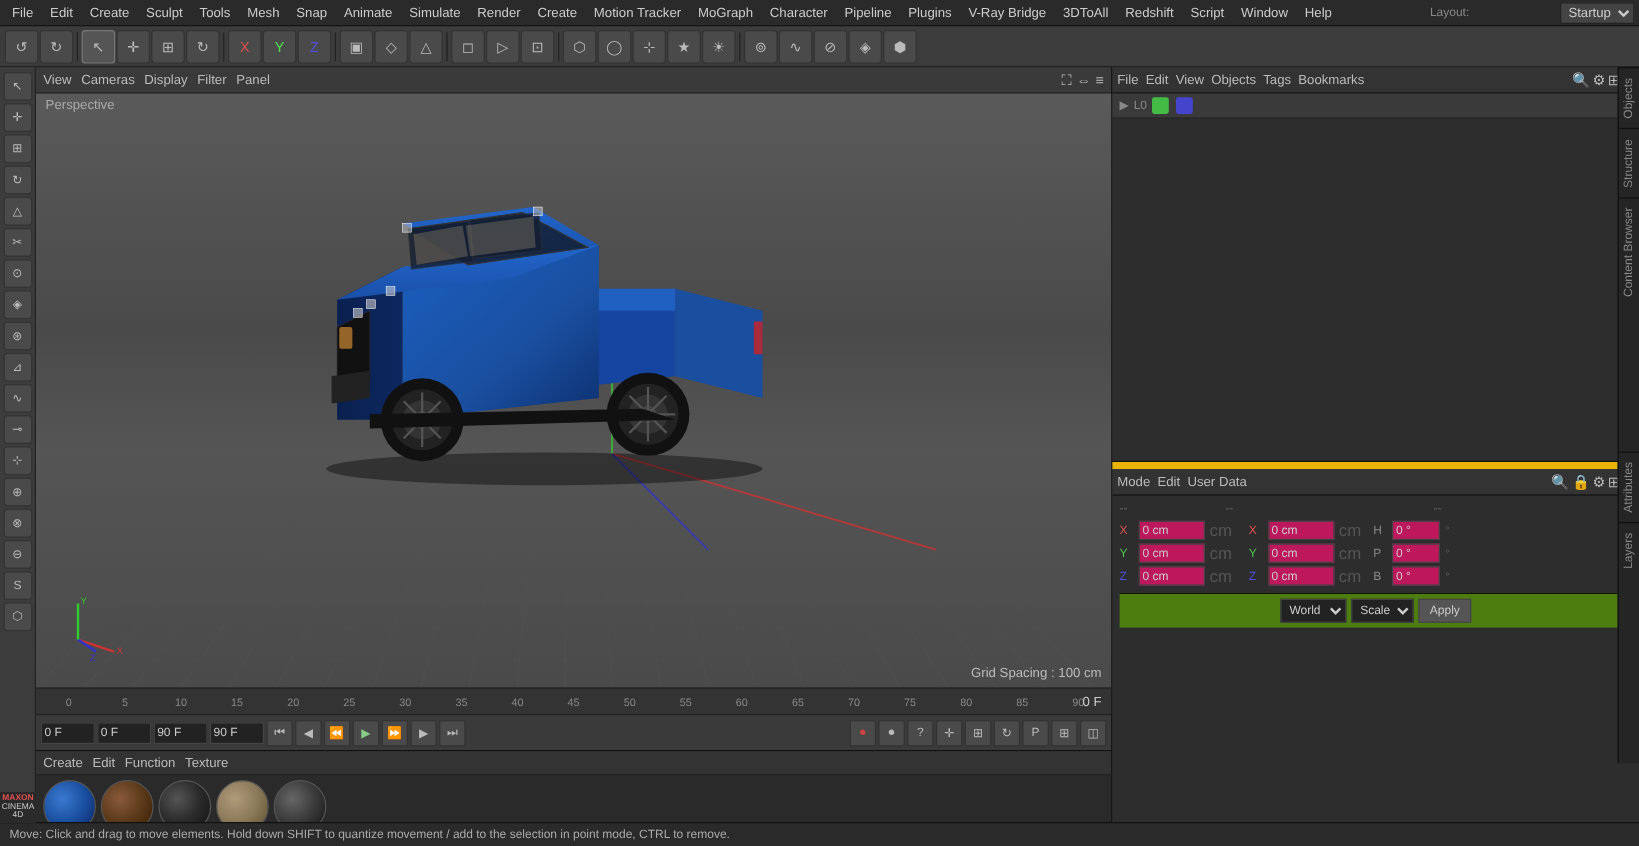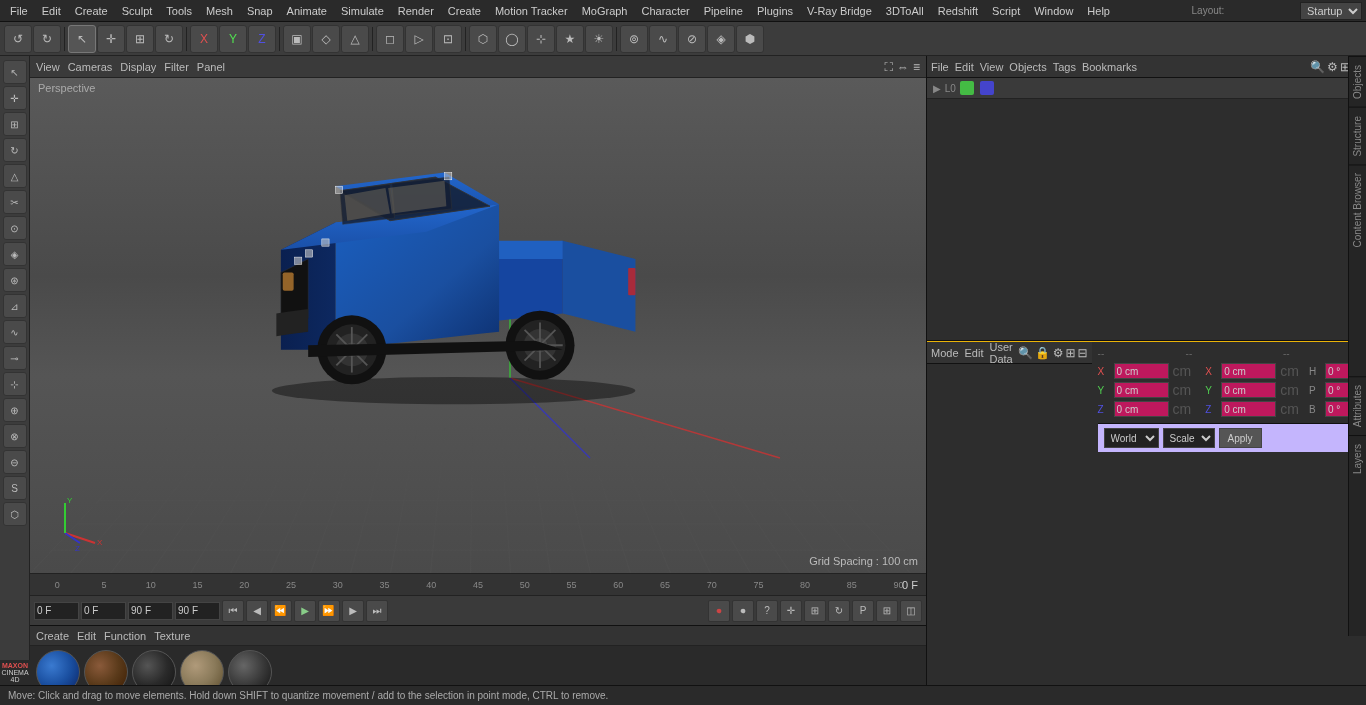--- a/index.html
+++ b/index.html
@@ -131,21 +131,21 @@
 
     #obj-item {
       display: flex; align-items: center; padding: 3px 6px; gap: 4px;
       background: #3a3a3a; border-bottom: 1px solid #222;
     }
     .obj-expand { color: #888; font-size: 10px; }
     .obj-name { color: #ccc; font-size: 11px; flex: 1; }
 
     
     #attributes-panel {
-      height: 364px; background: #2d2d2d; border-top: 1px solid #eab308; display: flex; flex-direction: row;
+      height: 320px; background: #2d2d2d; border-top: 6px solid #eab308; display: flex; flex-direction: column;
     }
     #attr-toolbar {
       display: flex; align-items: center; height: 22px; background: #333; border-bottom: 1px solid #111;
       padding: 0 4px; gap: 6px;
     }
     .attr-menu { color: #bbb; font-size: 11px; cursor: pointer; }
     #attr-content { flex: 1; padding: 6px; }
 
     
     .coord-row { display: flex; align-items: center; gap: 4px; margin-bottom: 3px; }
@@ -158,21 +158,22 @@
     #status-bar {
       height: 20px; background: #2a2a2a; border-top: 1px solid #111;
       display: flex; align-items: center; padding: 0 8px;
       position: fixed; bottom: 0; left: 0; right: 0;
     }
     #status-text { color: #aaa; font-size: 10px; }
 
     
     #transform-row {
       display: flex; align-items: center; gap: 4px; padding: 4px 6px; border-top: 1px solid #111;
-      background: #c4b5fd;
+      background: #4d7c0f;
+      justify-content: center;
     }
     .tr-select { background: #222; color: #ccc; border: 1px solid #444; height: 20px; font-size: 10px; padding: 0 2px; }
     .tr-apply { background: #555; color: #ccc; border: 1px solid #444; height: 20px; font-size: 10px; padding: 0 8px; cursor: pointer; }
     .vtab {
       writing-mode: vertical-rl; text-orientation: mixed; transform: rotate(180deg);
       padding: 8px 3px; color: #888; font-size: 10px; cursor: pointer; border-bottom: 1px solid #111;
     }
 
     
     #pb-right { margin-left: auto; display: flex; gap: 2px; }

